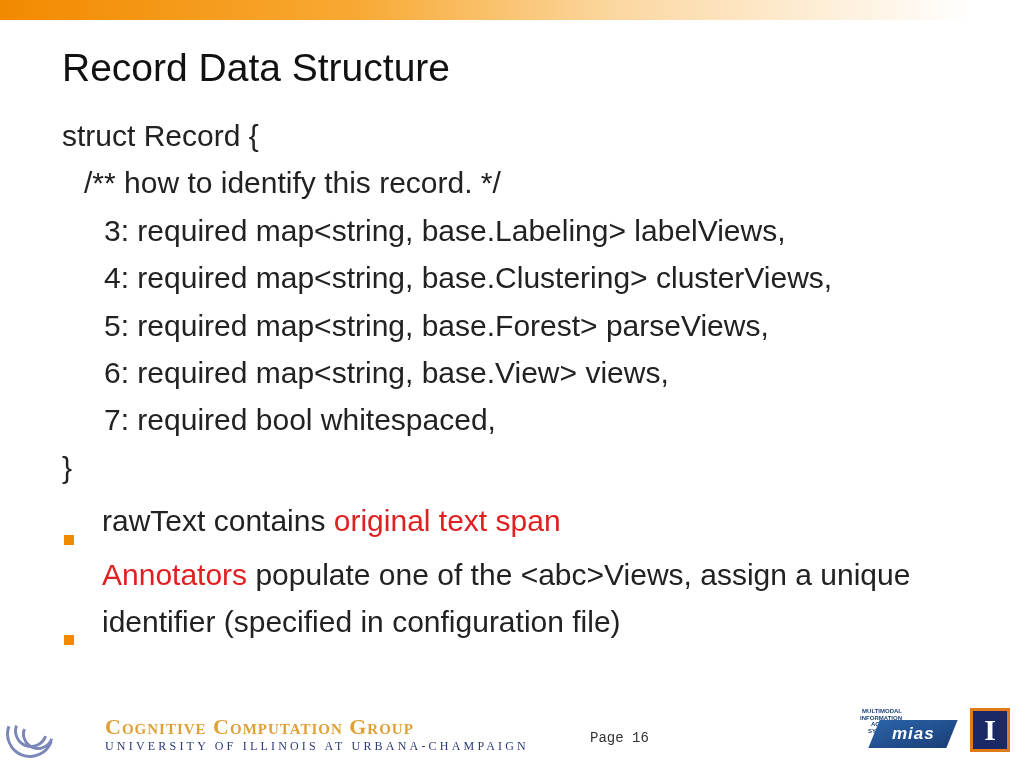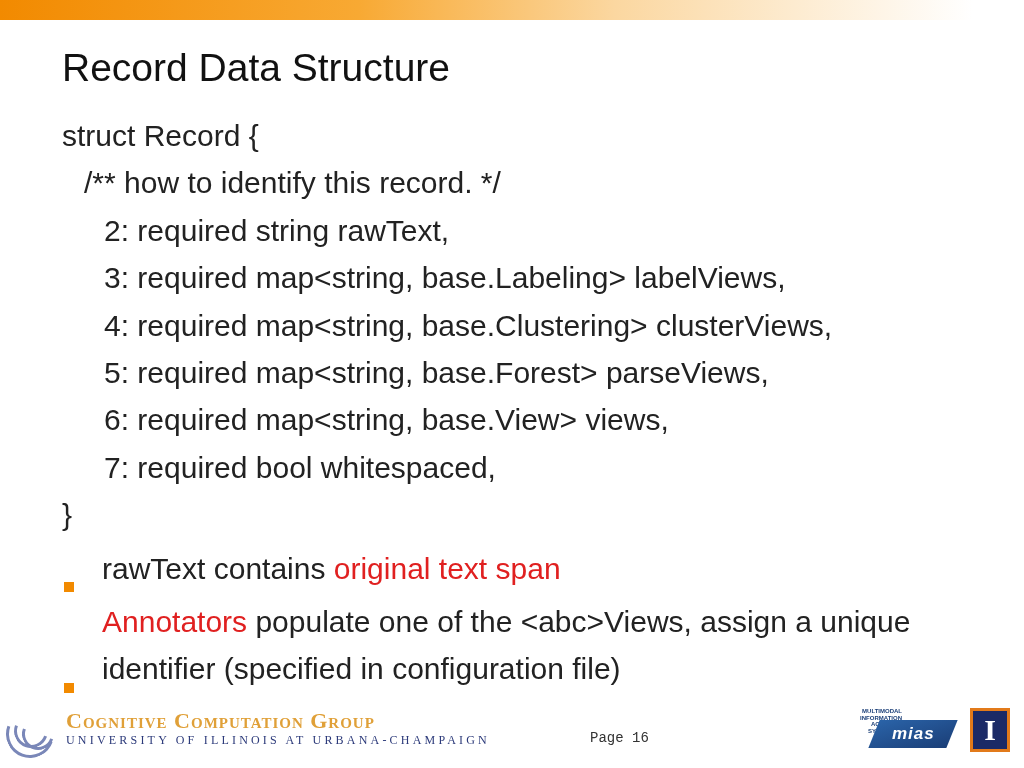--- a/index.html
+++ b/index.html
@@ -35,21 +35,21 @@
   .red { color: #e02020; }
   .footer {
     position: absolute;
     left: 0; bottom: 10px;
     width: 1024px;
     height: 56px;
   }
   .ccg-logo {
     position: absolute;
     left: 6px; bottom: 6px;
-    display: flex; 
+    display: flex; align-items: flex-end; gap: 39px;
   }
   .swoosh {
     position: relative;
     width: 56px; height: 42px;
     margin-right: 4px;
   }
   .swoosh::before, .swoosh::after, .swoosh span {
     content: "";
     position: absolute;
     border: 3px solid #7a87b8;
@@ -130,21 +130,20 @@
 </head>
 <body>
 
 <div class="top-bar"></div>
 
 <h1 class="slide-title">Record Data Structure</h1>
 
 <div class="content">
   <div class="code-line">struct Record {</div>
   <div class="code-line i1">/** how to identify this record. */</div>
-  <div class="code-line i2">2: required string rawText,</div>
   <div class="code-line i2">3: required map&lt;string, base.Labeling&gt; labelViews,</div>
   <div class="code-line i2">4: required map&lt;string, base.Clustering&gt; clusterViews,</div>
   <div class="code-line i2">5: required map&lt;string, base.Forest&gt; parseViews,</div>
   <div class="code-line i2">6: required map&lt;string, base.View&gt; views,</div>
   <div class="code-line i2">7: required bool whitespaced,</div>
   <div class="code-line">}</div>
 
   <div class="bullets">
     <div class="bullet-row">
       <div class="bullet-marker"></div>

